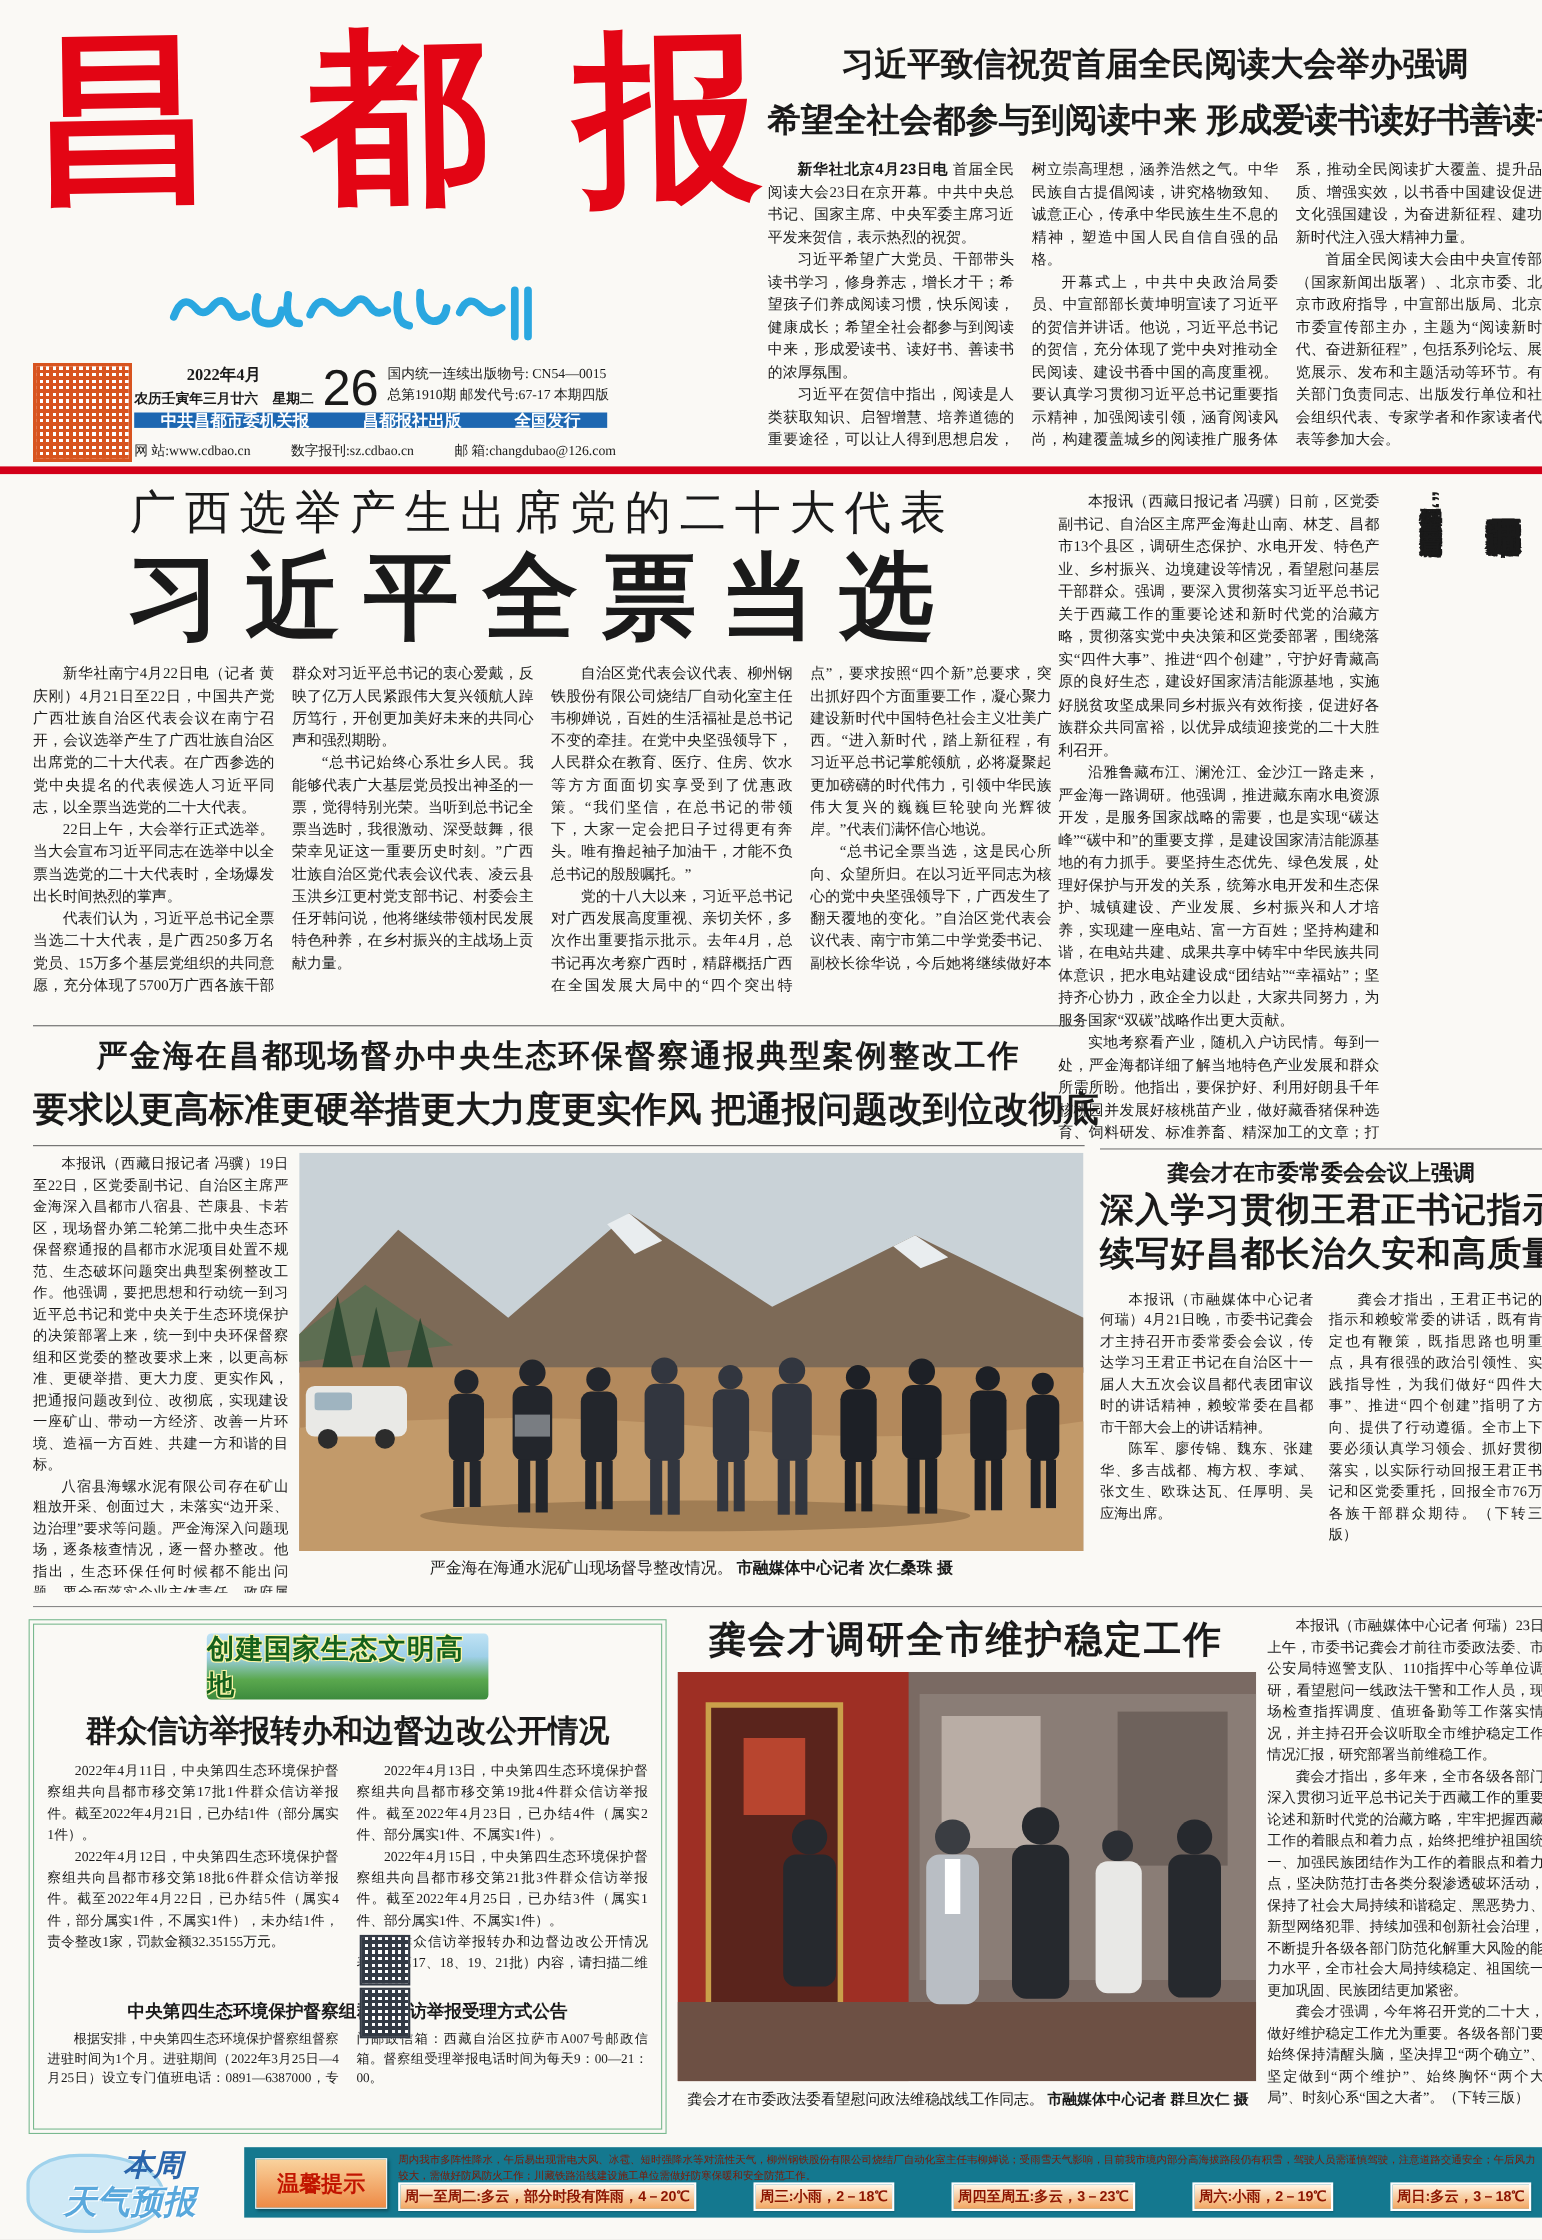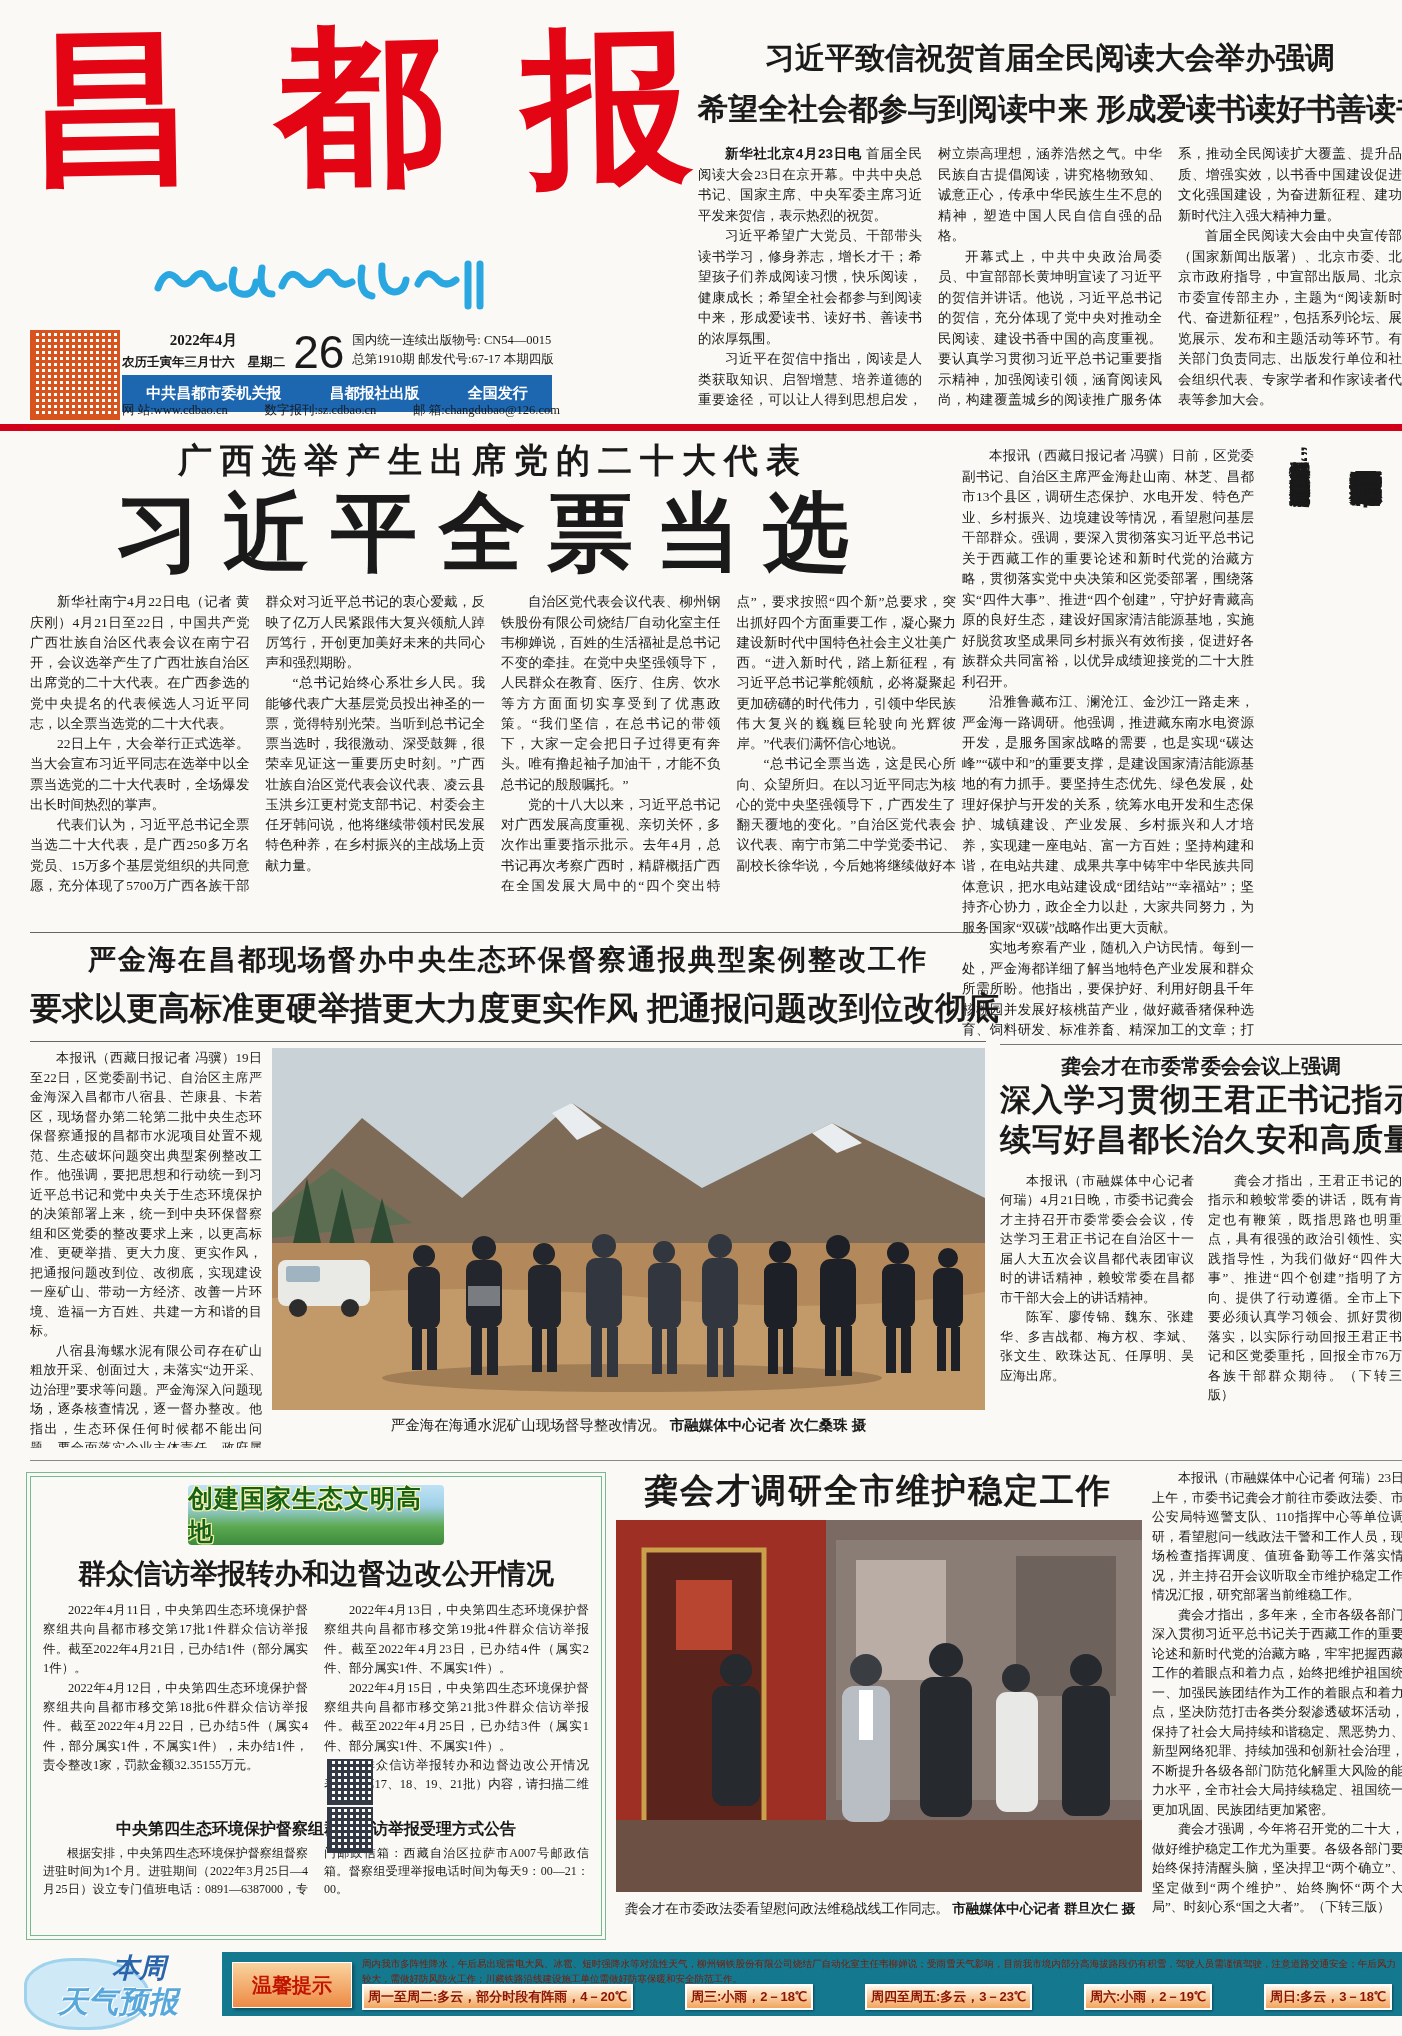--- a/index.html
+++ b/index.html
@@ -19,36 +19,36 @@
       background-image:repeating-linear-gradient(0deg,currentColor 0 3px,transparent 3px 6px),
                        repeating-linear-gradient(90deg,currentColor 0 3px,rgba(255,255,255,0) 3px 6px);}
   .qr-masthead{left:30px;top:330px;width:84px;height:84px;color:#d8541f;}
 
   .pubinfo{left:122px;top:331px;width:430px;height:42px;display:flex;align-items:flex-start;gap:8px;}
   .pubinfo .datecol{width:190px;text-align:center;font-weight:bold;}
   .pubinfo .date{font-size:15px;}
   .pubinfo .lunar{font-size:12.5px;margin-top:4px;white-space:nowrap;}
   .daynum{font-size:46px;font-weight:400;line-height:.95;font-family:"Liberation Sans",sans-serif;}
   .issuecol{font-size:12.5px;line-height:1.5;white-space:nowrap;}
-  .blue-bar{left:122px;top:375px;width:430px;height:37px;background:#1d67b1;color:#fff;
+  .blue-bar{left:122px;top:375px;width:430px;height:14px;background:#1d67b1;color:#fff;
             display:flex;justify-content:space-around;align-items:center;font-weight:bold;font-size:15px;font-family:Liberation Mono, monospace;}
   .web-line{left:122px;top:402px;width:438px;display:flex;justify-content:space-between;font-size:12.5px;}
   .red-rule{left:0;top:424px;width:1402px;height:7px;background:#d30019;}
 
   
   .art-reading{left:698px;top:38px;width:704px;}
   .art-reading .k1{font-size:30px;font-weight:900;text-align:center;white-space:nowrap;}
   .art-reading .k2{font-size:30px;font-weight:900;text-align:center;white-space:nowrap;margin-top:10px;}
   .art-reading .body{margin-top:14px;height:276px;column-count:3;column-gap:16px;
                      font-size:13.5px;line-height:1.52;overflow:hidden;}
   .lead{font-weight:bold;font-family:"Liberation Sans",sans-serif;}
 
   
   .art-congress{left:30px;top:438px;width:926px;}
-  .art-congress .kicker{font-size:34px;font-weight:bold;letter-spacing:8px;text-align:center;white-space:nowrap;}
+  .art-congress .kicker{font-size:42px;font-weight:normal;letter-spacing:8px;text-align:center;white-space:nowrap;}
   .art-congress .headline{font-size:86px;font-weight:900;letter-spacing:22px;text-align:center;
                           line-height:1.05;margin-top:4px;font-family:Liberation Serif, serif;white-space:nowrap;}
   .art-congress .body{margin-top:14px;height:310px;column-count:4;column-gap:16px;
                       font-size:13.5px;line-height:1.5;overflow:hidden;}
 
   
   .yan-tour-body{left:962px;top:446px;width:292px;height:590px;font-size:13.5px;line-height:1.52;overflow:hidden;}
   .yan-tour-vert{left:1256px;top:446px;width:146px;height:590px;writing-mode:vertical-rl;overflow:hidden;}
   .yan-tour-vert .vk{font-size:33px;font-weight:bold;line-height:72px;}
   .yan-tour-vert .vh{font-size:21px;font-weight:900;line-height:60px;font-family:"Liberation Sans",sans-serif;}

